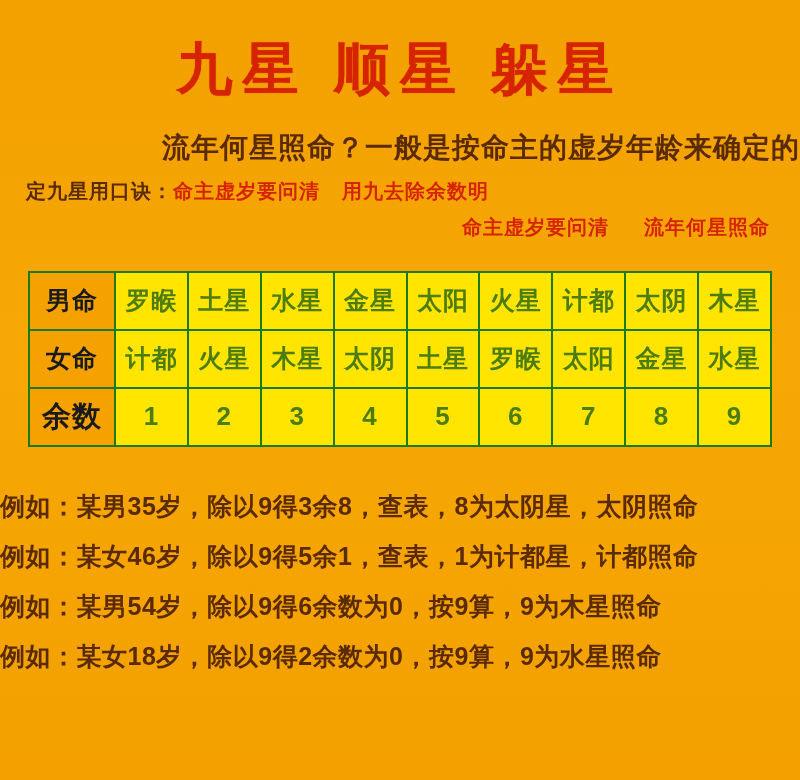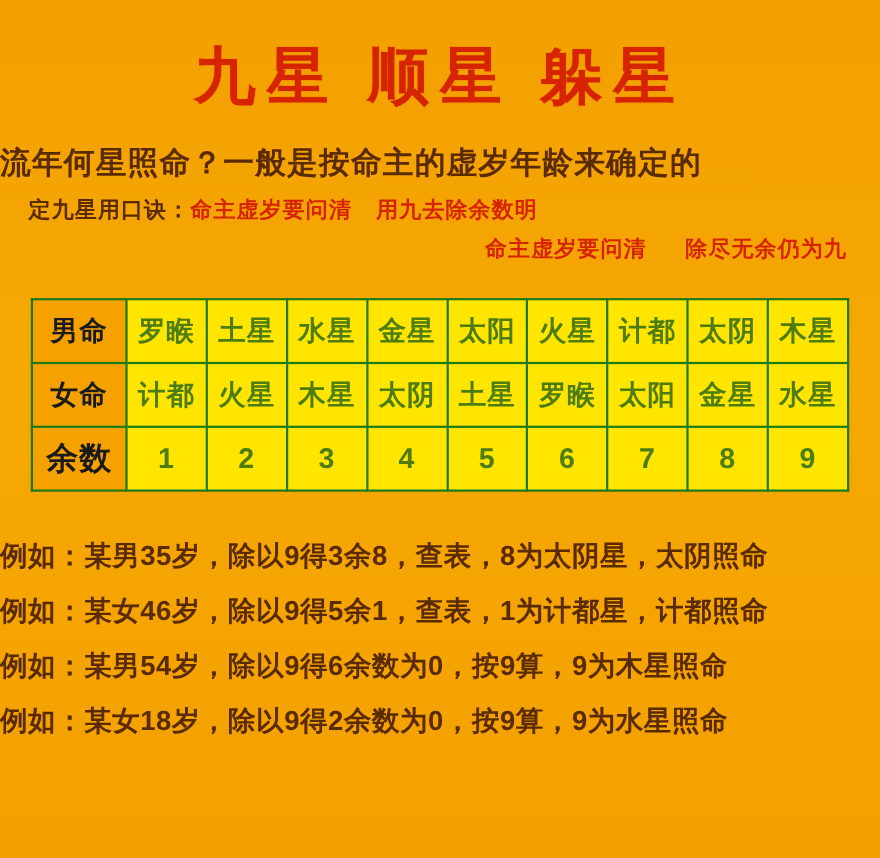--- a/index.html
+++ b/index.html
@@ -26,21 +26,21 @@
     color: #d62400;
     font-size: 56px;
     font-weight: bold;
     letter-spacing: 10px;
     padding-top: 38px;
     line-height: 1.1;
     text-shadow: 0 0 1px #d62400;
   }
   .intro {
     margin-top: 26px;
-    text-align: left;
+    text-align: right;
     color: #5a2a00;
     font-size: 28px;
     font-weight: bold;
     line-height: 1.55;
     letter-spacing: 1px;
   }
   .koujue-wrap {
     margin-top: 6px;
     padding: 0 26px;
     color: #5a2a00;
@@ -124,21 +124,21 @@
   <div class="koujue-wrap">
     <div class="koujue-line1">
       <span class="koujue-label">定九星用口诀：</span>
       <span class="koujue-red">命主虚岁要问清</span>
       <span class="gap-phrase"></span>
       <span class="koujue-red">用九去除余数明</span>
     </div>
     <div class="koujue-line2">
       <span class="koujue-red">命主虚岁要问清</span>
       <span class="gap-phrase"></span>
-      <span class="koujue-red">除尽无余仍为九</span>
+      <span class="koujue-red">流年何星照命</span>
     </div>
   </div>
 
   <table class="star-table">
     <tbody>
       <tr class="row-male">
         <td class="head-cell">男命</td>
         <td>罗睺</td>
         <td>土星</td>
         <td>水星</td>

